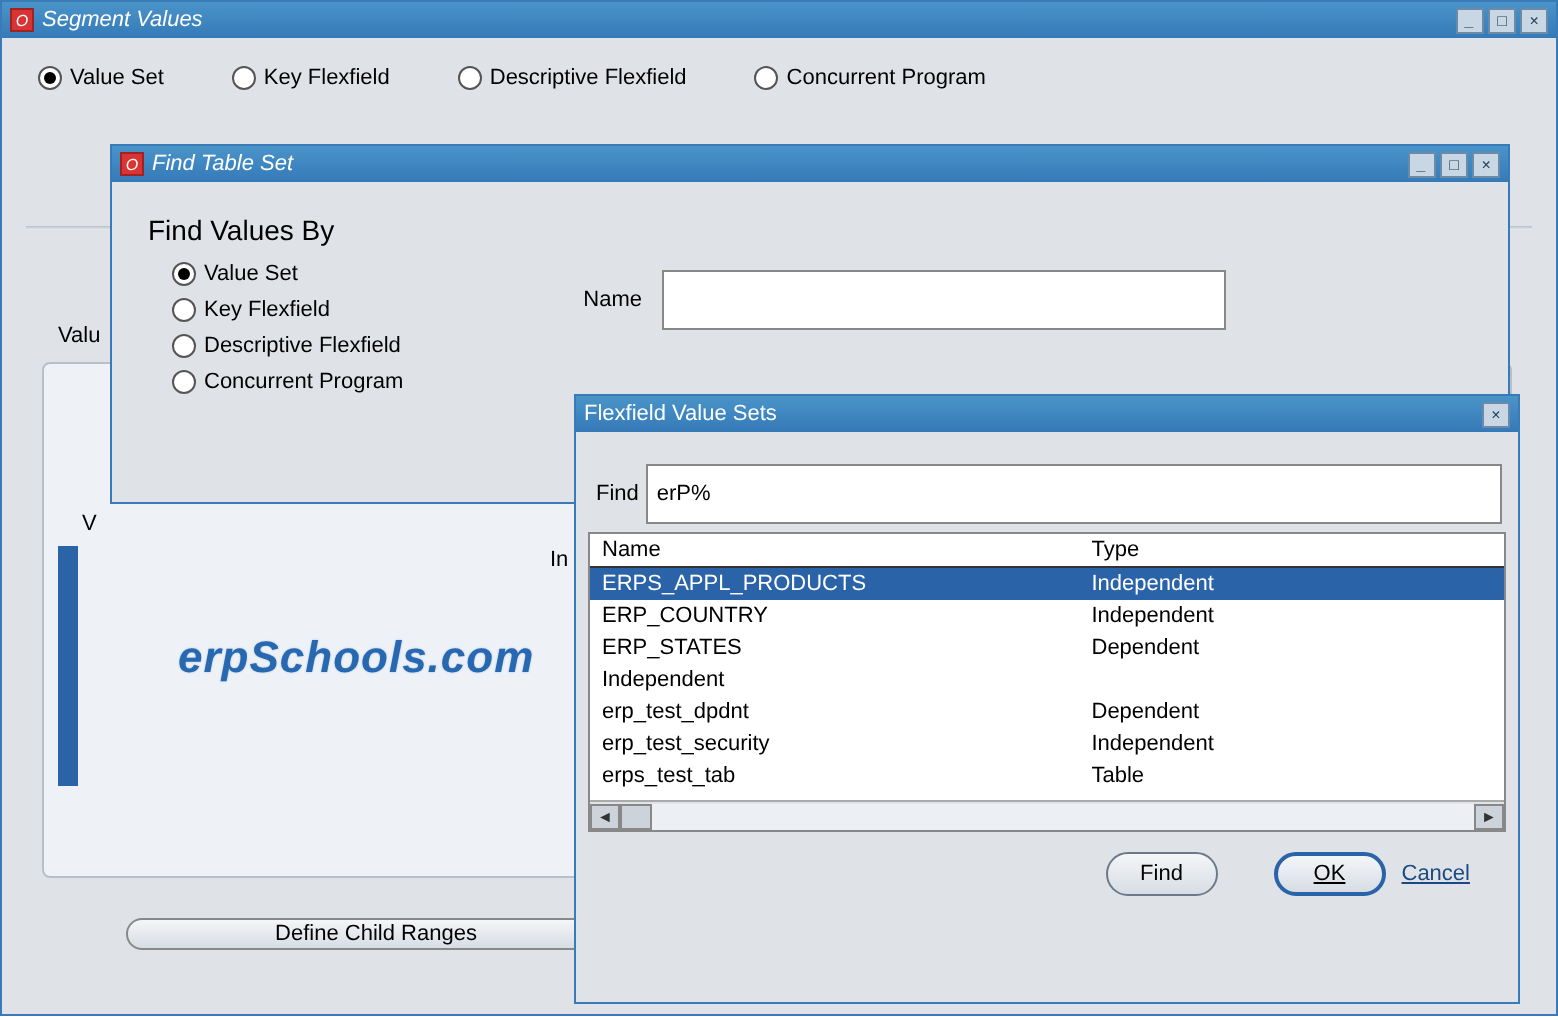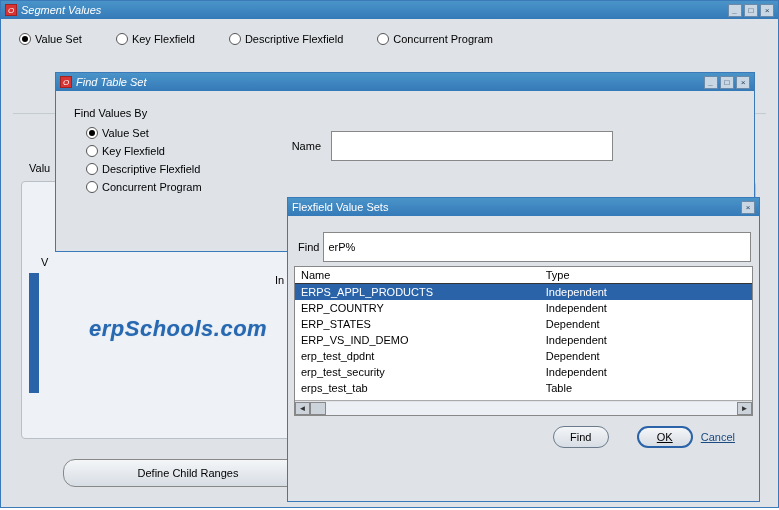--- a/index.html
+++ b/index.html
@@ -86,21 +86,21 @@
     border: 1px solid #b8bfc6;
     background: #eef1f5;
   }
   .checkbox {
     width: 13px; height: 13px; border:1px solid #555; background:#fff;
     display:inline-flex;align-items:center;justify-content:center;
     font-size:10px;color:#000;
   }
   
   .fvs-body { padding: 12px 16px; }
-  .fvs-group-title { font-size: 11px; color:#000; margin: 4px 0 8px 2px;}
+  .fvs-group-title { font-size: 14px; color:#000; margin: 4px 0 8px 2px;}
   .fvs-radios { margin-left: 14px; display:flex; flex-direction:column; gap:6px;}
   .fvs-row { display:flex; align-items:center; gap:10px;}
   .txt {
     height: 30px;
     border: 1px solid #888;
     background: #fff;
     font-size: 11px;
     padding: 1px 4px;
   }
   
@@ -166,21 +166,21 @@
     display:inline-flex;align-items:center;justify-content:center;
     cursor:pointer;
   }
   .btn.default { border: 2px solid #2a63a8; justify-content: center; }
   .btn.link {
     border:none;background:none;min-width:auto;padding:0;color:#1a4a80;
     text-decoration:underline;border-radius:0;
   }
   .wide-btn {
     position:absolute;
-    height:28px;
+    height:16px;
     border:1px solid #888;
     border-radius:12px;
     background: linear-gradient(#f4f6f8,#d7dde4);
     display:flex;align-items:center;justify-content:center;
     font-size:11px;
     cursor:pointer;
   }
   .watermark {
     position:absolute;
     font-size:22px;
@@ -304,21 +304,20 @@
           </div>
           <div class="grow">
             <span class="col-name">ERP_COUNTRY</span>
             <span class="col-type">Independent</span>
           </div>
           <div class="grow">
             <span class="col-name">ERP_STATES</span>
             <span class="col-type">Dependent</span>
           </div>
           <div class="grow">
-            <span class="col-name">ERP_VS_IND_DEMO</span>
             <span class="col-type">Independent</span>
           </div>
           <div class="grow">
             <span class="col-name">erp_test_dpdnt</span>
             <span class="col-type">Dependent</span>
           </div>
           <div class="grow">
             <span class="col-name">erp_test_security</span>
             <span class="col-type">Independent</span>
           </div>

